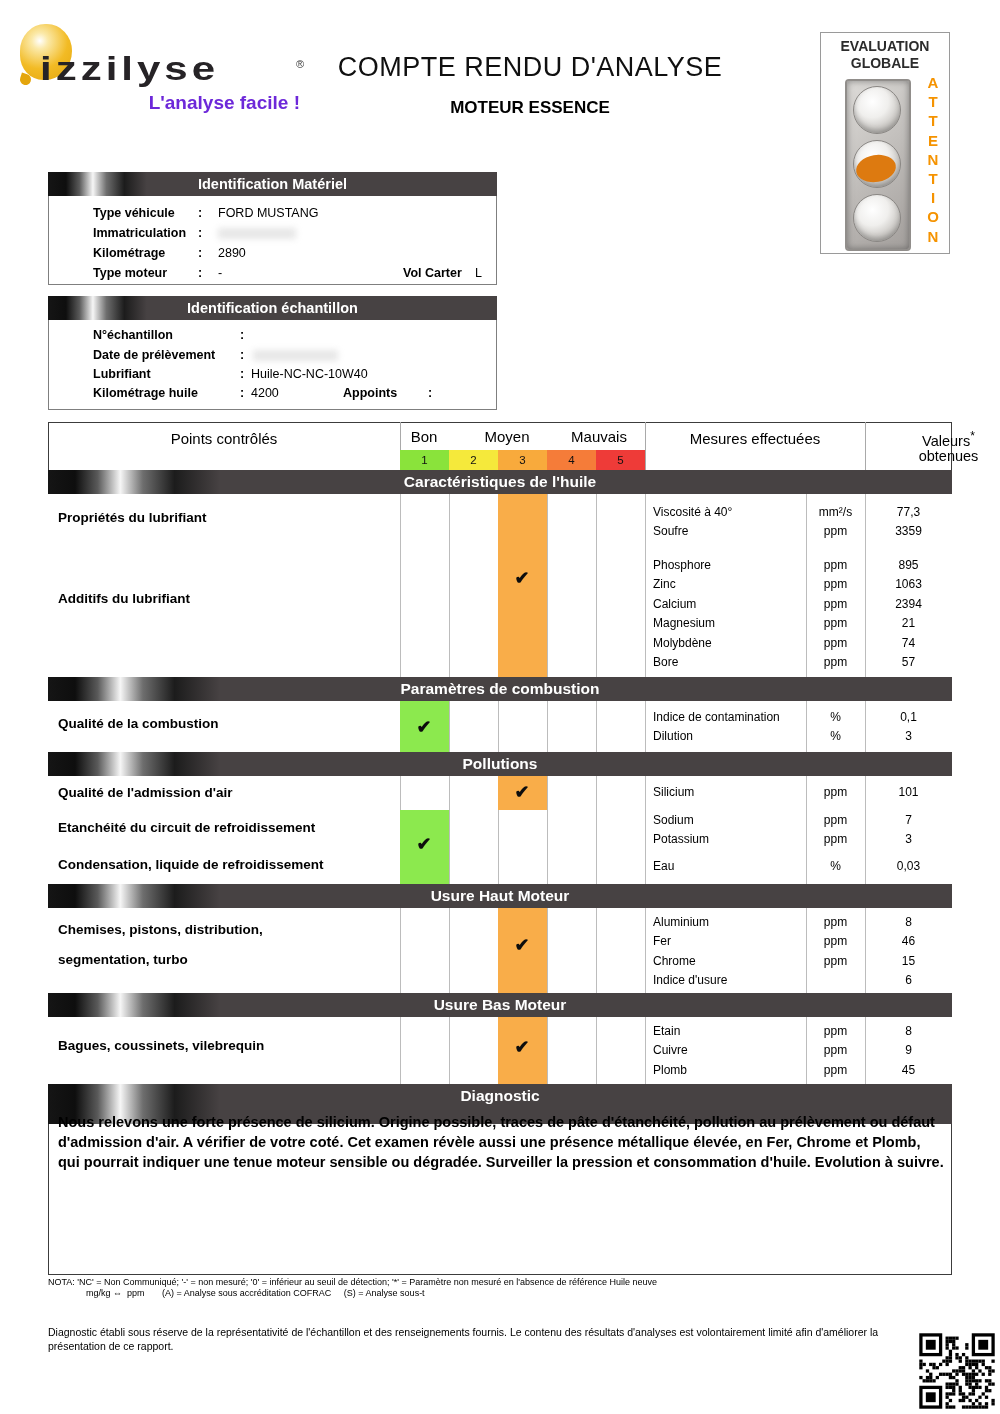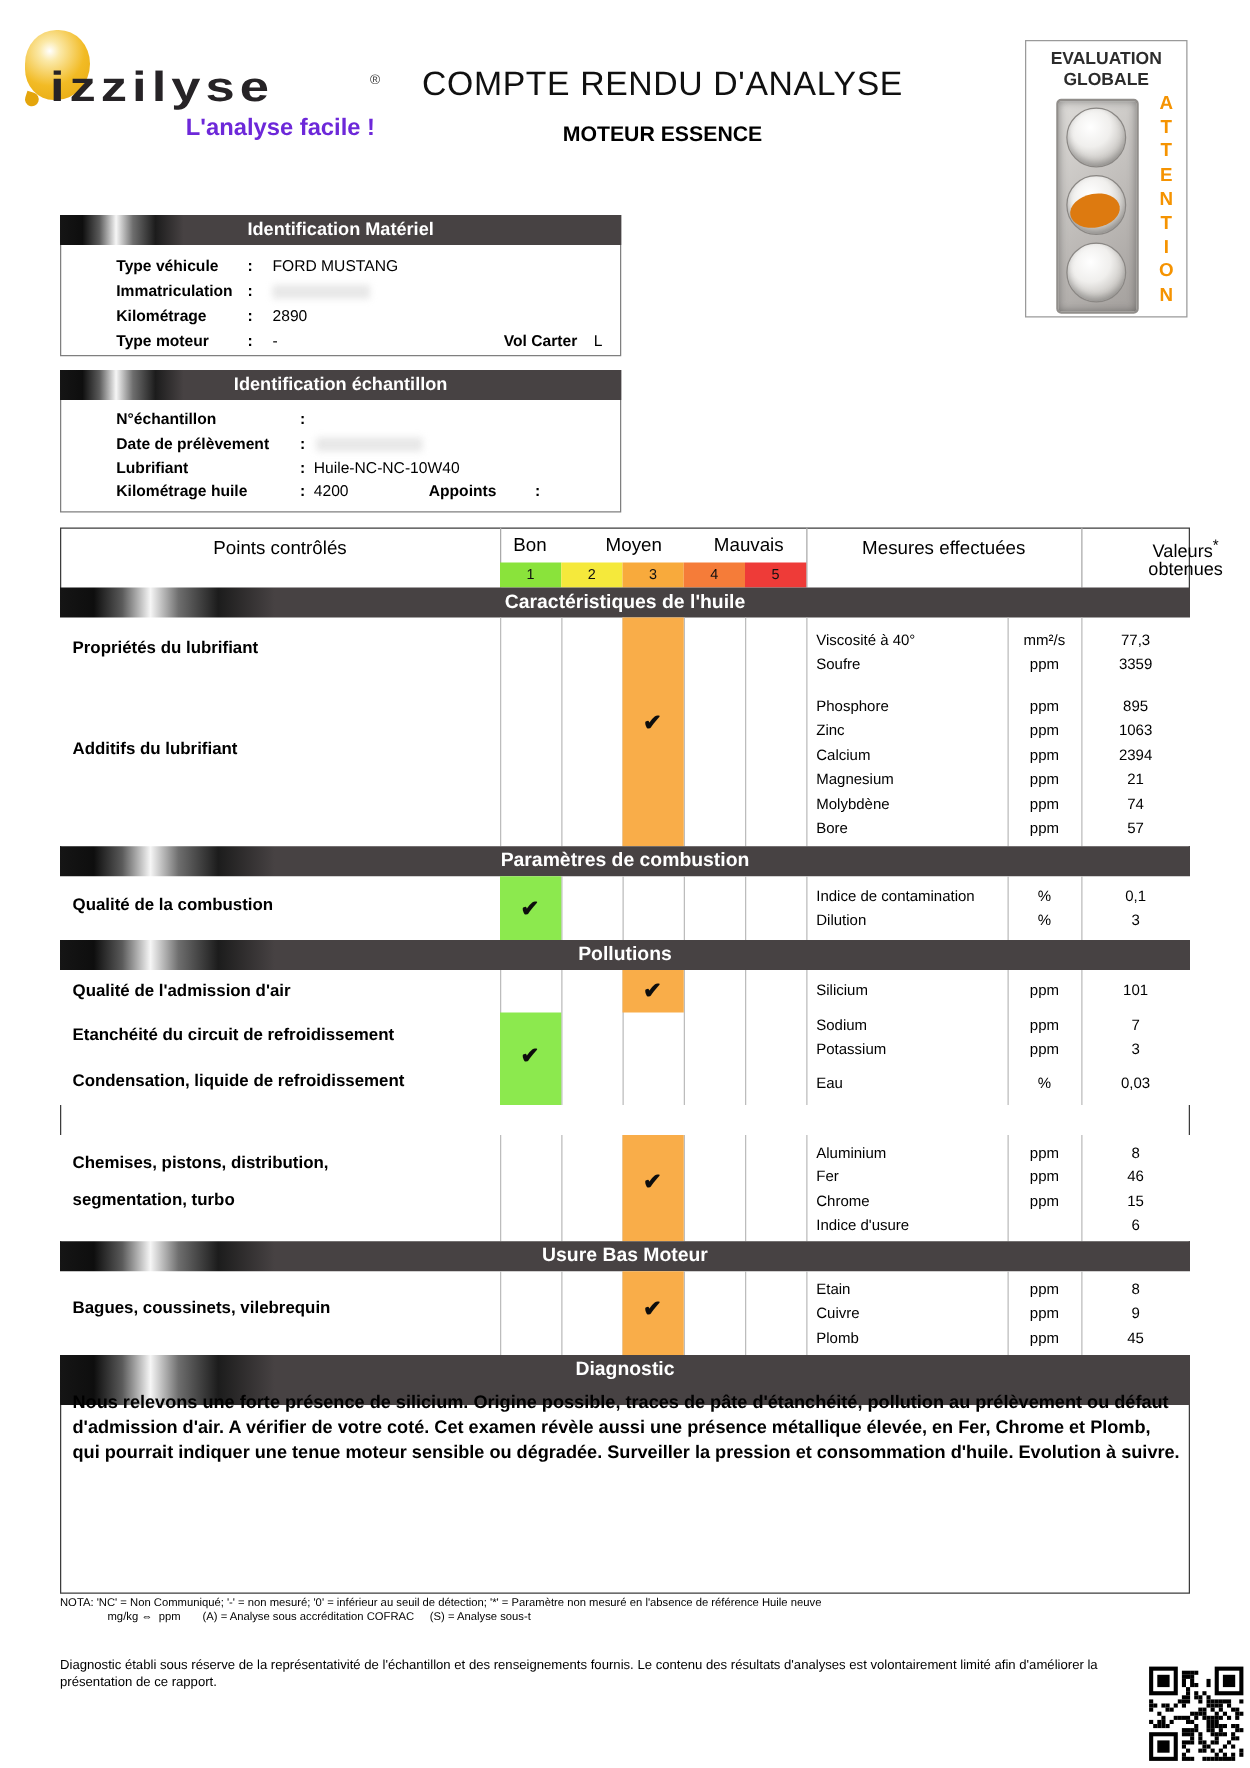--- a/index.html
+++ b/index.html
@@ -323,20 +323,21 @@
         </div>
       <div class="msp7"></div>
       <div class="mrow">
           <div class="mname">Eau</div>
           <div class="munit">%</div>
           <div class="mval">0,03</div>
         </div>
     </div>
   </div>
 
+  <div class="sbar" style="top:884px">Usure Haut Moteur</div>
   <div class="block" style="top:908px;height:85px">
     <div class="vl" style="left:352px"></div>
       <div class="vl" style="left:401px"></div>
       <div class="vl" style="left:450px"></div>
     <div class="vl" style="left:499px"></div>
       <div class="vl" style="left:548px"></div>
       <div class="vl" style="left:597px"></div>
     <div class="vl" style="left:758px"></div>
       <div class="vl" style="left:817px"></div>
     <div class="hl orange" style="left:450px"></div>

